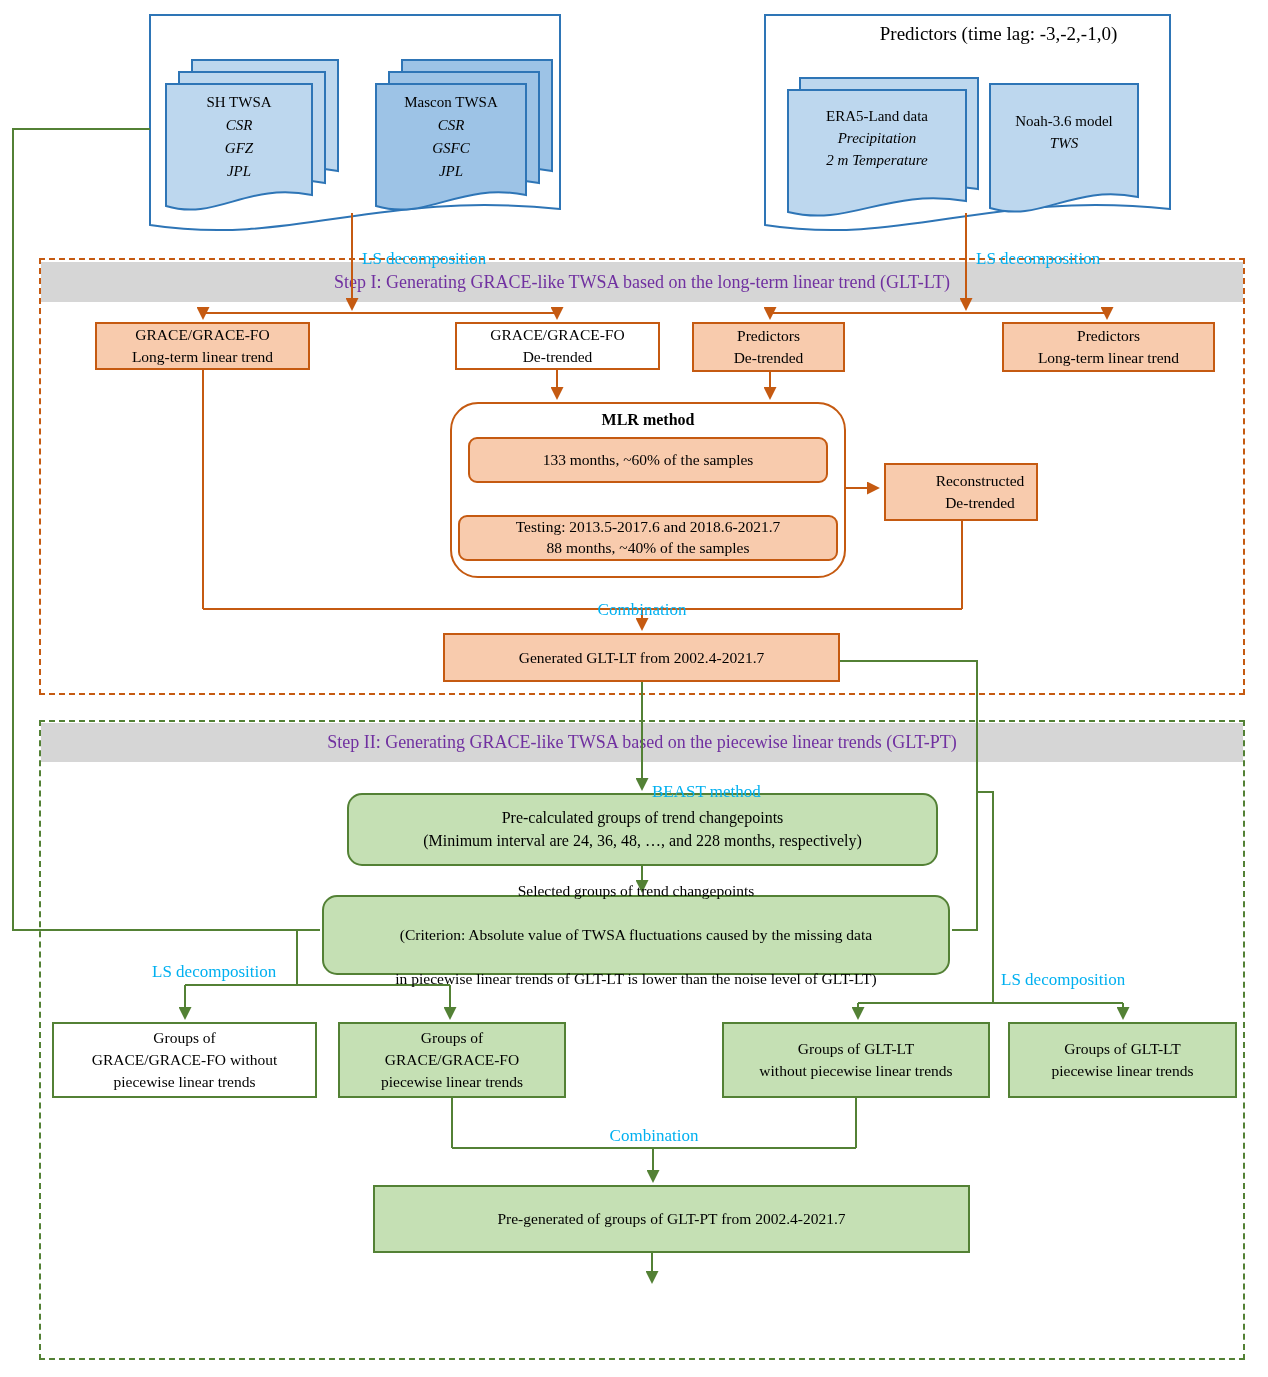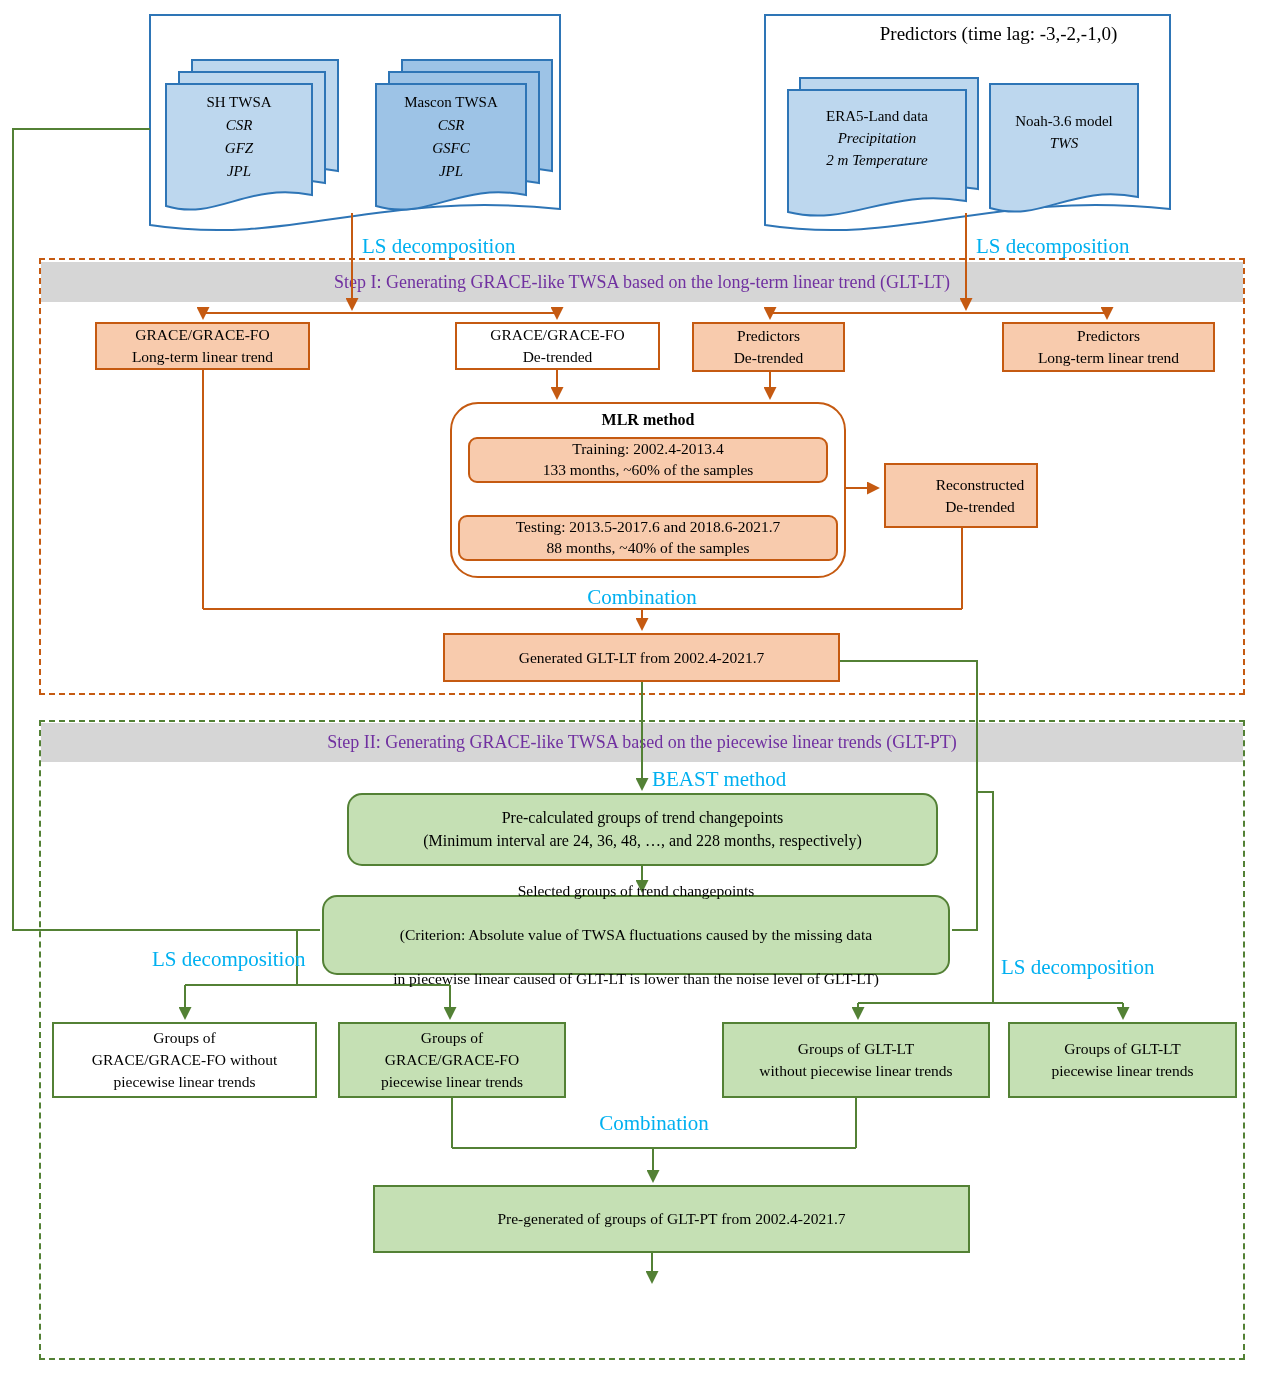--- a/index.html
+++ b/index.html
@@ -13,21 +13,21 @@
   .box{z-index:3;display:flex;flex-direction:column;justify-content:center;text-align:center;
        font-size:15.5px;line-height:1.42;}
   .ob{border:2px solid #C55A11;background:#F8CBAD;}
   .ow{border:2px solid #C55A11;background:#ffffff;}
   .gb{border:2px solid #538135;background:#C5E0B4;}
   .gw{border:2px solid #538135;background:#ffffff;}
   .r15{border-radius:15px;}
   .r9{border-radius:9px;}
   .mlr{border:2px solid #C55A11;background:#fff;border-radius:28px;z-index:3;}
   .mlrtitle{z-index:4;text-align:center;font-weight:bold;font-size:16px;}
-  .cyan{color:#00B0F0;font-size:21px;z-index:4;white-space:nowrap;}
+  .cyan{color:#00B0F0;font-size:17px;z-index:4;white-space:nowrap;margin-top:15px;}
   .doctext{z-index:3;text-align:center;font-size:15px;line-height:23px;}
   .doctitle{z-index:3;text-align:center;font-size:19px;}
   .it{font-style:italic;}
   .ctr{text-align:center;}
 </style>
 </head>
 <body>
 
 <div id="canvas">
 
@@ -155,43 +155,42 @@
   <div class="abs box ob" style="left:1002px;top:322px;width:213px;height:50px;">
     <div>Predictors</div>
     <div>Long-term linear trend</div>
   </div>
 
   <div class="abs mlr" style="left:450px;top:402px;width:396px;height:176px;"></div>
   <div class="abs mlrtitle" style="left:450px;top:411px;width:396px;">
     <span>MLR method</span>
   </div>
   <div class="abs box ob r9" style="left:468px;top:437px;width:360px;height:46px;line-height:1.35;">
-    <div>Training: 2002.4-2013.4</div>
     <div>133 months, ~60% of the samples</div>
   </div>
   <div class="abs box ob r9" style="left:458px;top:515px;width:380px;height:46px;line-height:1.35;">
     <div>Testing: 2013.5-2017.6 and 2018.6-2021.7</div>
     <div>88 months, ~40% of the samples</div>
   </div>
-  <div class="abs box ob" style="left:884px;top:463px;width:154px;height:65px;padding-left:38px;">
+  <div class="abs box ob" style="left:884px;top:463px;width:154px;height:58px;padding-left:38px;">
     <div>Reconstructed</div>
     <div>De-trended</div>
   </div>
   <div class="abs box ob" style="left:443px;top:633px;width:397px;height:49px;">
     <div>Generated GLT-LT from 2002.4-2021.7</div>
   </div>
 
   <div class="abs box gb r15" style="left:347px;top:793px;width:591px;height:73px;font-size:16px;">
     <div>Pre-calculated groups of trend changepoints</div>
     <div>(Minimum interval are 24, 36, 48, …, and 228 months, respectively)</div>
   </div>
   <div class="abs box gb r15" style="left:322px;top:895px;width:628px;height:80px;line-height:1.55;gap:20px;">
     <div>Selected groups of trend changepoints</div>
     <div>(Criterion: Absolute value of TWSA fluctuations caused by the missing data</div>
-    <div>in piecewise linear caused of GLT-LT is lower than the noise level of GLT-LT)</div>
+    <div>in piecewise linear trends of GLT-LT is lower than the noise level of GLT-LT)</div>
   </div>
   <div class="abs box gw" style="left:52px;top:1022px;width:265px;height:76px;">
     <div>Groups of</div>
     <div>GRACE/GRACE-FO without</div>
     <div>piecewise linear trends</div>
   </div>
   <div class="abs box gb" style="left:338px;top:1022px;width:228px;height:76px;">
     <div>Groups of</div>
     <div>GRACE/GRACE-FO</div>
     <div>piecewise linear trends</div>

